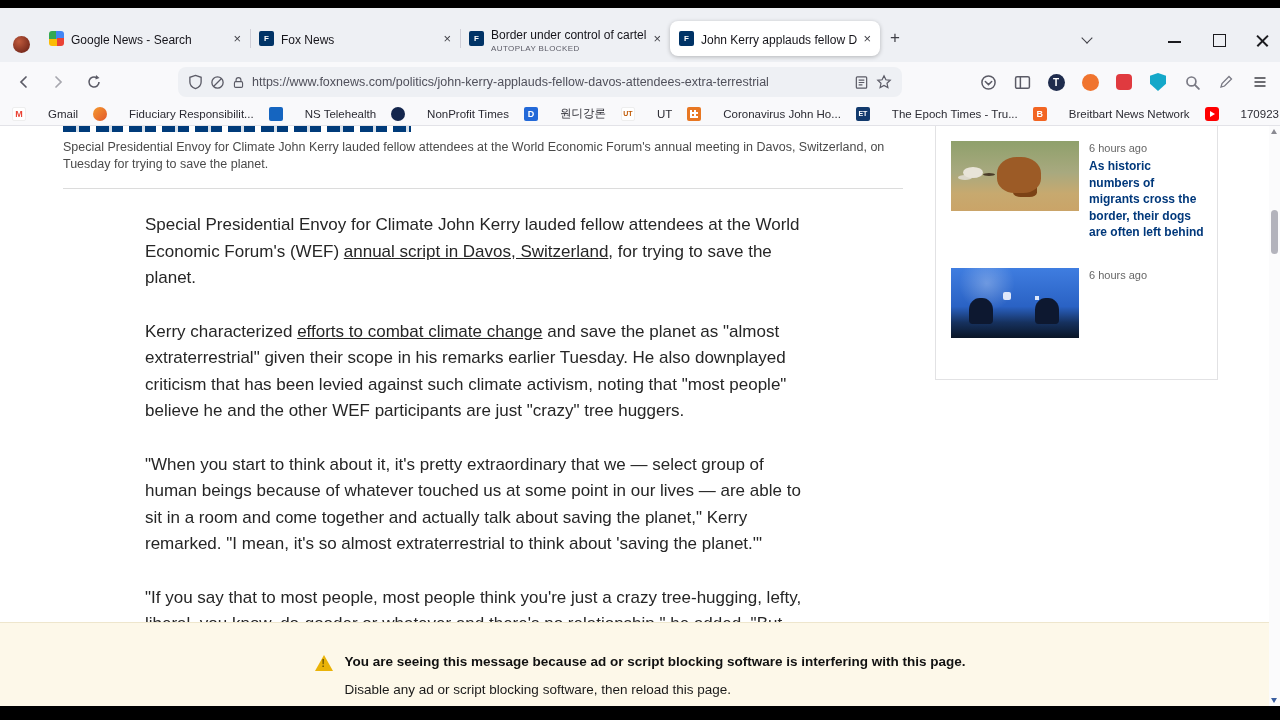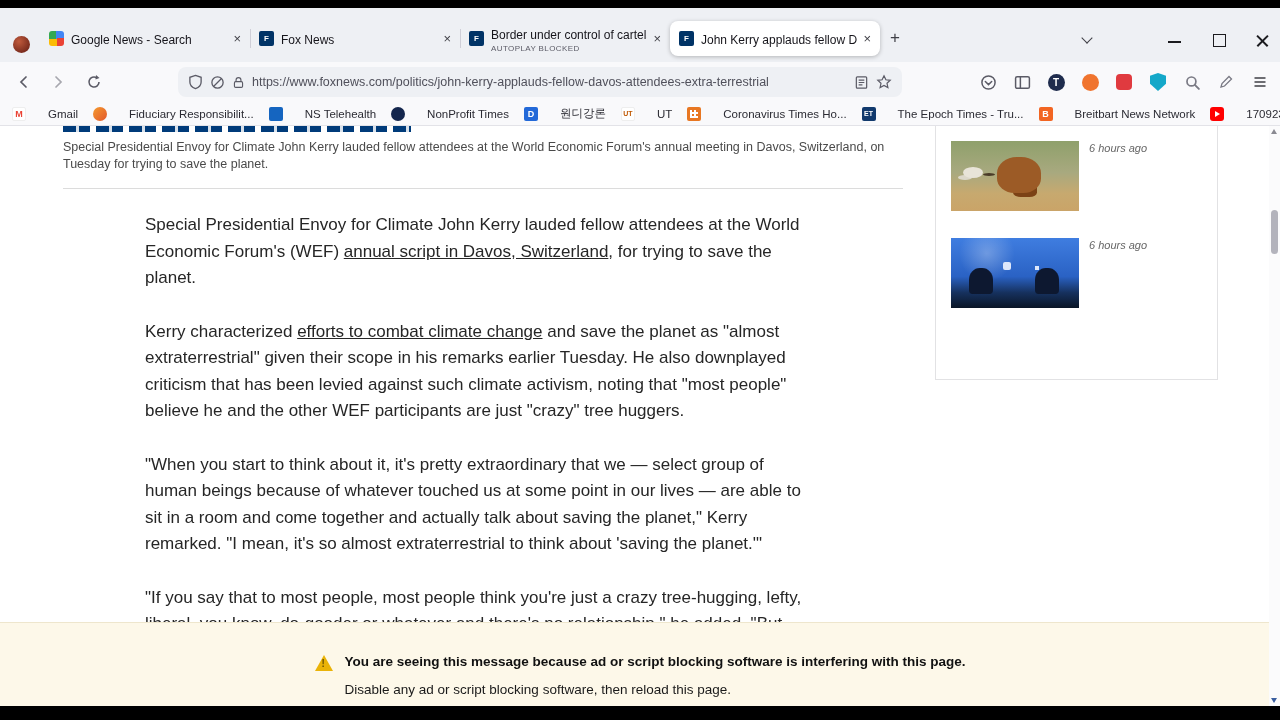--- a/index.html
+++ b/index.html
@@ -108,21 +108,21 @@
   .thumb-dog::after { content:""; position:absolute; left:46px; top:16px; width:44px; height:36px;
     background:#9c5b26; border-radius:45% 45% 40% 40%; box-shadow:6px 14px 0 -10px #7c4215; }
   .thumb-davos { background:
     radial-gradient(circle at 28% 22%, rgba(255,255,255,.28), transparent 26%),
     linear-gradient(180deg,#3f7de0 0%, #2a62c4 55%, #16315e 78%, #0a1526 100%); }
   .thumb-davos::before { content:""; position:absolute; left:18px; top:30px; width:24px; height:26px;
     background:#0d1830; border-radius:45% 45% 15% 15%; box-shadow:66px 0 0 0 #0d1830; }
   .thumb-davos::after { content:""; position:absolute; left:52px; top:24px; width:8px; height:8px;
     background:#dfe8fa; border-radius:2px; box-shadow:30px 2px 0 -2px #dfe8fa; }
   .sb-text { width:122px; }
-  .sb-time { font-size:11px; color:#666; margin:1px 0 4px;font-style:italic; }
+  .sb-time { font-size:11px; color:#666; margin:1px 0 4px; }
   .sb-title { font-size:12px; font-weight:bold; color:#00387b; line-height:16.5px; }
 
   
   .banner { position:absolute; left:0; bottom:0; width:1280px; height:84px; background:#fdf8e9;
     border-top:1px solid #eee6cd; z-index:6; display:flex; justify-content:center; }
   .banner-inner { display:flex; gap:12px; padding-top:31px; }
   .warn { width:0; height:0; border-left:9px solid transparent; border-right:9px solid transparent;
     border-bottom:16px solid #eab308; position:relative; margin-top:1px; }
   .warn::after { content:"!"; position:absolute; left:-2px; top:3px; font-size:10px; font-weight:bold; color:#6b5200; }
   .banner-l1 { font-size:13.5px; font-weight:bold; color:#111; line-height:16px; }
@@ -287,21 +287,21 @@
     <span class="bm">
         <span class="bmi bmi-blued"></span>
         <span>원디강론</span>
       </span>
     <span class="bm">
         <span class="bmi bmi-ut"></span>
         <span>UT</span>
       </span>
     <span class="bm">
         <span class="bmi bmi-jhu"></span>
-        <span>Coronavirus Times Ho...</span>
+        <span>Coronavirus John Ho...</span>
       </span>
     <span class="bm">
         <span class="bmi bmi-et"></span>
         <span>The Epoch Times - Tru...</span>
       </span>
     <span class="bm">
         <span class="bmi bmi-bb"></span>
         <span>Breitbart News Network</span>
       </span>
     <span class="bm">
@@ -325,20 +325,21 @@
       <p><span>Kerry characterized </span><a href="#">efforts to combat climate change</a><span> and save the planet as "almost extraterrestrial" given their scope in his remarks earlier Tuesday. He also downplayed criticism that has been levied against such climate activism, noting that "most people" believe he and the other WEF participants are just "crazy" tree huggers.</span></p>
       <p>"When you start to think about it, it's pretty extraordinary that we — select group of human beings because of whatever touched us at some point in our lives — are able to sit in a room and come together and actually talk about saving the planet," Kerry remarked. "I mean, it's so almost extraterrestrial to think about 'saving the planet.'"</p>
       <p>"If you say that to most people, most people think you're just a crazy tree-hugging, lefty, liberal, you know, do-gooder or whatever and there's no relationship," he added. "But really</p>
     </div>
 
     <div class="sidebar">
       <div class="sb-item">
         <div class="thumb thumb-dog"></div>
         <div class="sb-text">
           <div class="sb-time">6 hours ago</div>
+          <div class="sb-title">As historic numbers of migrants cross the border, their dogs are often left behind</div>
         </div>
       </div>
       <div class="sb-item">
         <div class="thumb thumb-davos"></div>
         <div class="sb-text">
           <div class="sb-time">6 hours ago</div>
         </div>
       </div>
     </div>
   </div>

